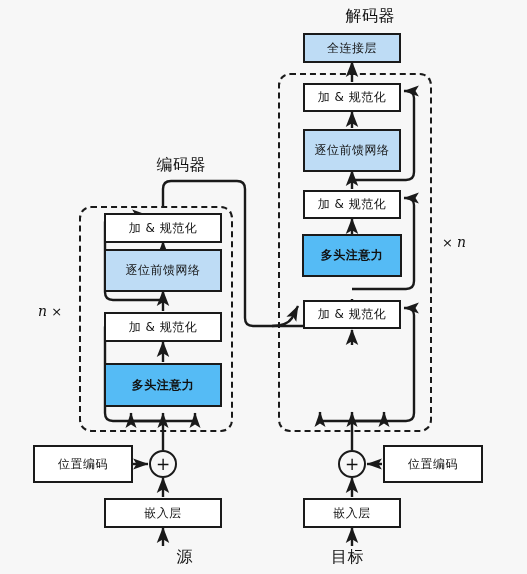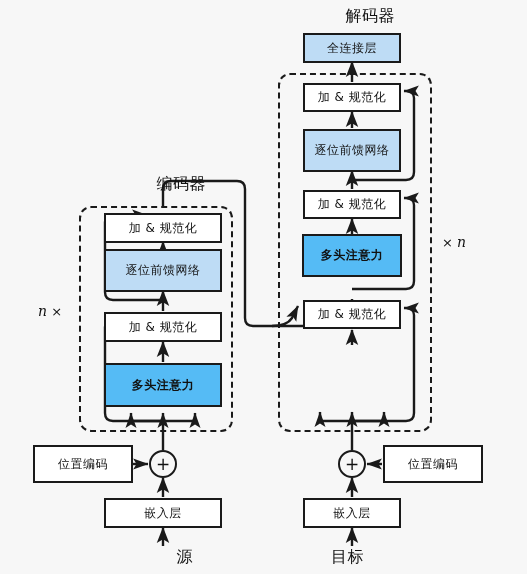--- a/index.html
+++ b/index.html
@@ -165,21 +165,21 @@
 
       <path d="M352,180 L406,180 Q414,180 414,172 L414,98 Q414,91 406,91 L404,91" marker-end="url(#arrowhead-sm)"></path>
 
       <path d="M352,82 L352,62" marker-end="url(#arrowhead)"></path>
     </g>
   </svg>
 
   <div class="group-box" style="left:79px; top:206px; width:154px; height:226px;"></div>
   <div class="group-box" style="left:278px; top:73px; width:154px; height:359px;"></div>
 
-  <div class="plain-label" style="left:120px; top:155px; width:86px;margin-top:19px;">编码器</div>
+  <div class="plain-label" style="left:120px; top:155px; width:86px;">编码器</div>
   <div class="plain-label" style="left:309px; top:6px; width:86px;">解码器</div>
 
   <div class="repeat-label" style="left:38px; top:303px;"><i>n</i> ×</div>
   <div class="repeat-label" style="left:442px; top:234px;">× <i>n</i></div>
 
   <div class="node-box" style="left:104px; top:213px; width:118px; height:30px;">加 &amp; 规范化</div>
   <div class="node-box fill-light" style="left:104px; top:249px; width:118px; height:43px;">逐位前馈网络</div>
   <div class="node-box" style="left:104px; top:312px; width:118px; height:30px;">加 &amp; 规范化</div>
   <div class="node-box fill-dark" style="left:104px; top:363px; width:118px; height:44px;">多头注意力</div>
 

